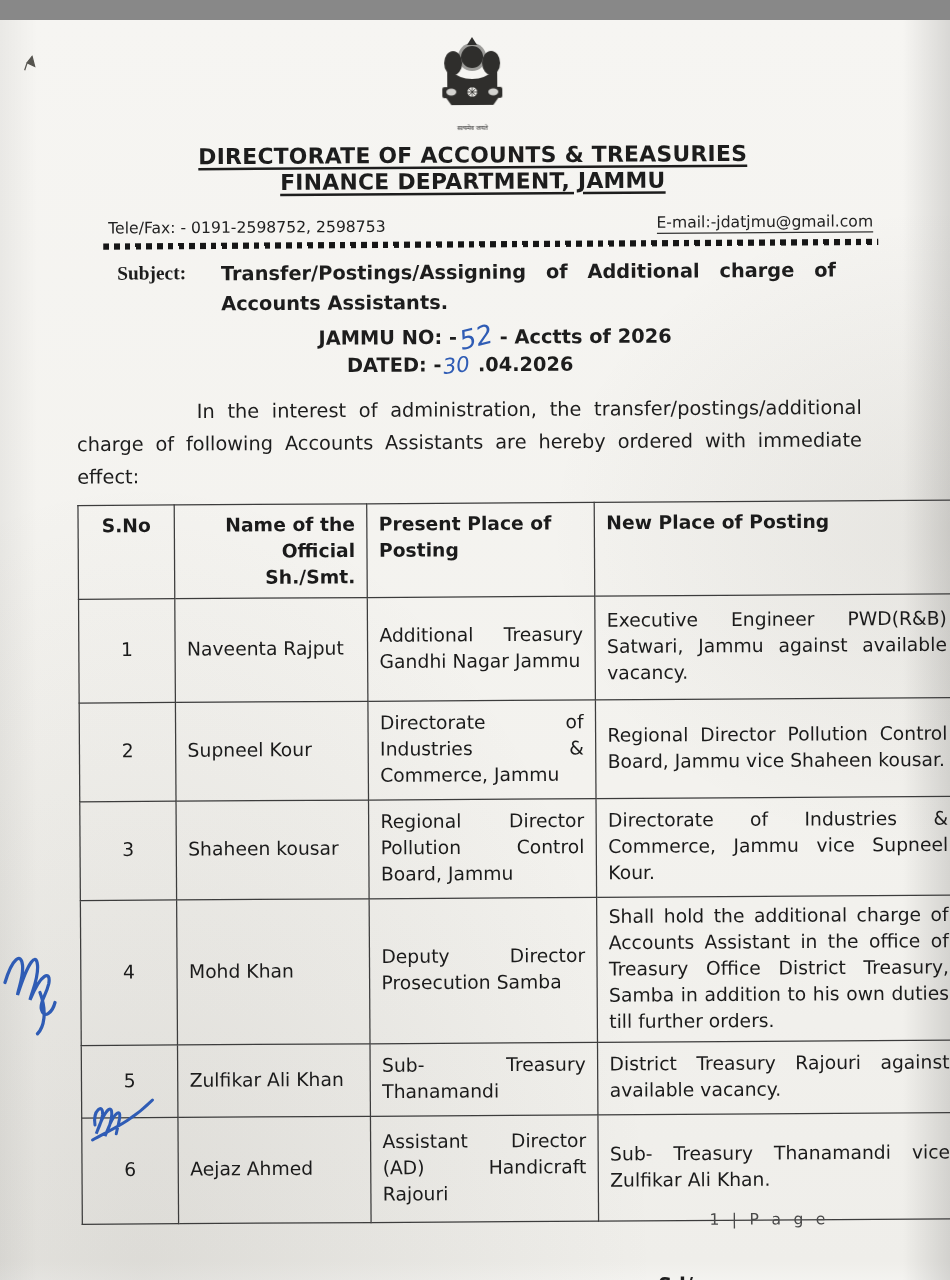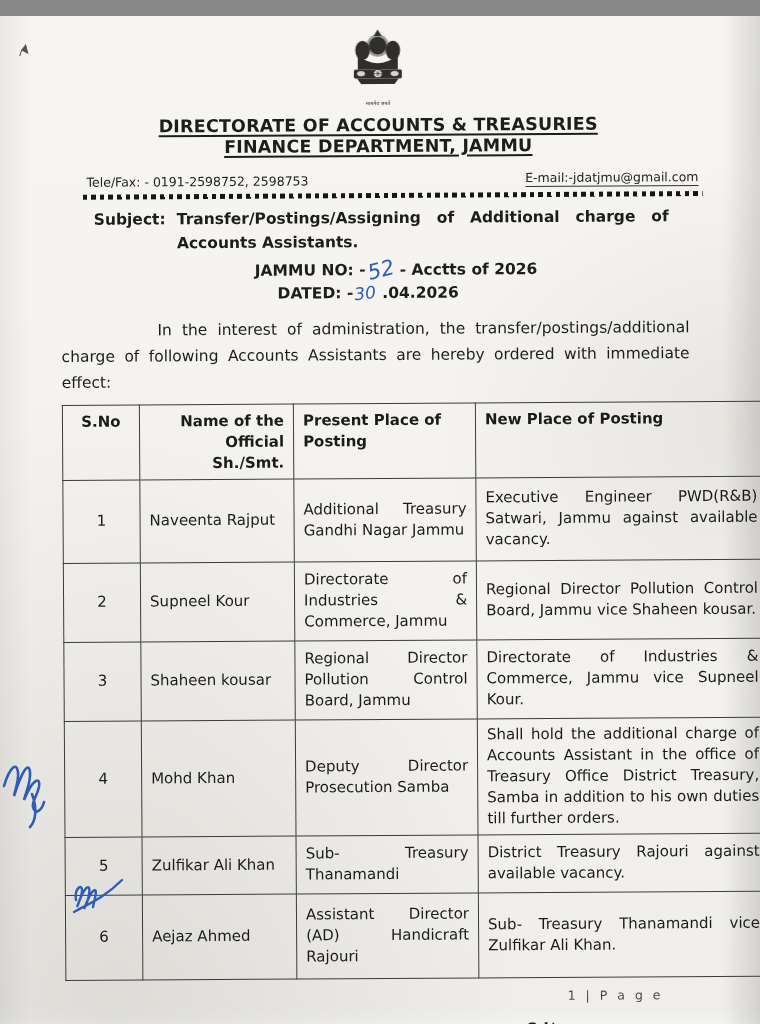--- a/index.html
+++ b/index.html
@@ -23,21 +23,21 @@
   .motto{font-size:5px;line-height:5px;color:#2a2a2a;letter-spacing:0px;filter:blur(0.3px);margin-top:1px;}
   .org-title{ text-align:center;margin-top:9px;font-weight:bold;font-size:17.5px;letter-spacing:0.2px;}
   .org-title div{text-decoration:underline;text-decoration-thickness:2px;text-underline-offset:3px;line-height:21px;}
   .contact-row{display:flex;justify-content:space-between;align-items:flex-end;
     padding:0 60px 2px 88px;margin-top:14px;font-size:12.5px;color:#222;}
   .email{border-bottom:1px solid #333;padding-bottom:1px;}
   .dotted-sep{height:4.5px;margin:3px 56px 0 84px;
     background:repeating-linear-gradient(90deg,#161616 0 4.5px,transparent 4.5px 8.6px);}
   
   .subject-row{display:flex;padding:8px 90px 0 95px;font-weight:bold;font-size:15.5px;line-height:24px;}
-  .subject-label{flex:0 0 83px;}
+  .subject-label{flex:0 0 83px;font-family:Liberation Serif, serif;}
   .subject-text{flex:1;}
   .just-last{text-align:justify;text-align-last:justify;}
   .order-line{text-align:center;font-weight:bold;font-size:15.5px;margin-top:3px;margin-left:34px;line-height:22px;}
   .dated-line{text-align:center;font-weight:bold;font-size:15.5px;margin-left:-22px;line-height:22px;}
   .hand{display:inline-block;color:#2f5cb5;font-style:italic;font-weight:500;}
   .hand-order{font-size:21px;transform:rotate(-14deg) translateY(2px);margin:0 1px;}
   .hand-day{font-size:17px;transform:rotate(-6deg) translateY(1px);margin:0 1px;}
   
   .intro{margin:12px 70px 0 62px;font-size:15.5px;line-height:26px;text-align:justify;text-indent:96px;}
   
@@ -53,21 +53,21 @@
   th.col-name{text-align:right;}
   th.col-present,th.col-new{text-align:left;}
   td.sno{text-align:center;}
   td.present,td.new{text-align:justify;}
   tr.r1 td{height:72px;} tr.r2 td{height:68px;} tr.r3 td{height:68px;}
   tr.r4 td{height:82px;} tr.r5 td{height:47px;} tr.r6 td{height:74px;}
   
   .sign-block{width:300px;margin:40px 70px 0 auto;text-align:center;font-size:15.5px;line-height:23px;}
   .sign-sd,.sign-name{font-weight:bold;}
   
-  .page-num{position:absolute;right:100px;bottom:36px;font-size:12.5px;letter-spacing:3px;color:#4a4a4a;}
+  .page-num{position:absolute;right:100px;bottom:56px;font-size:12.5px;letter-spacing:3px;color:#4a4a4a;}
   
   .abs{position:absolute;}
 </style>
 </head>
 <body>
 
 <div class="page">
   <div class="sheet">
 
     <svg class="abs" style="left:20px;top:26px;" width="14" height="16" viewBox="0 0 14 16">

